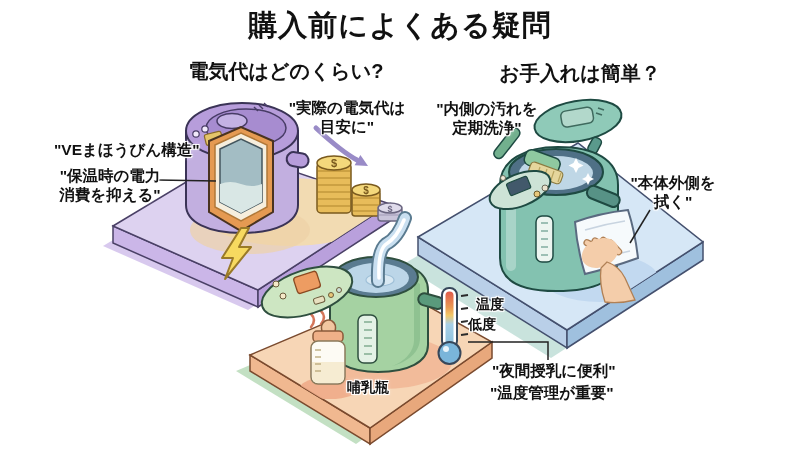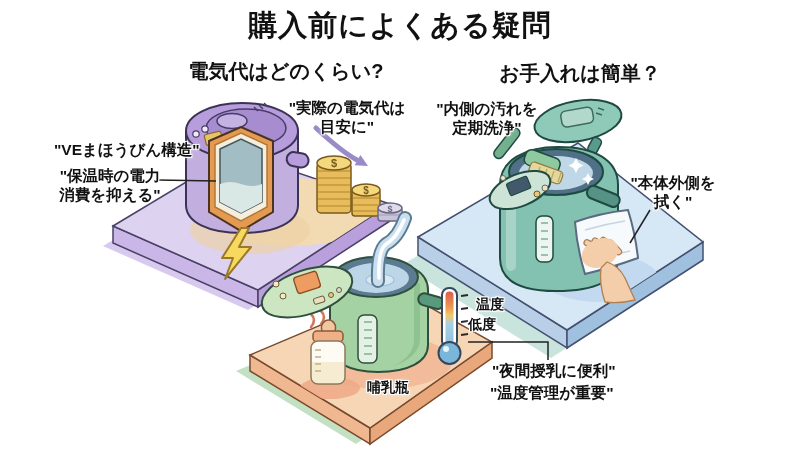--- a/index.html
+++ b/index.html
@@ -287,19 +287,19 @@
 <div class="lbl small center" style="left:110px;top:167px;">"保温時の電力
 消費を抑える"</div>
 <div class="lbl small center" style="left:347px;top:99px;">"実際の電気代は
 目安に"</div>
 
 <div class="lbl small center" style="left:487px;top:100px;">"内側の汚れを
 定期洗浄"</div>
 <div class="lbl small center" style="left:673px;top:174px;">"本体外側を
 拭く"</div>
 
-<div class="lbl tiny center" style="left:388px;top:379px;">哺乳瓶</div>
+<div class="lbl tiny center" style="left:368px;top:379px;">哺乳瓶</div>
 <div class="lbl tiny" style="left:456px;top:296px;margin-left:20px;">温度</div>
 <div class="lbl tiny" style="left:468px;top:316px;font-family:Liberation Serif, serif;">低度</div>
 <div class="lbl small" style="left:492px;top:362px;">"夜間授乳に便利"</div>
 <div class="lbl small" style="left:490px;top:384px;">"温度管理が重要"</div>
 
 </div>
 
 </body></html>

